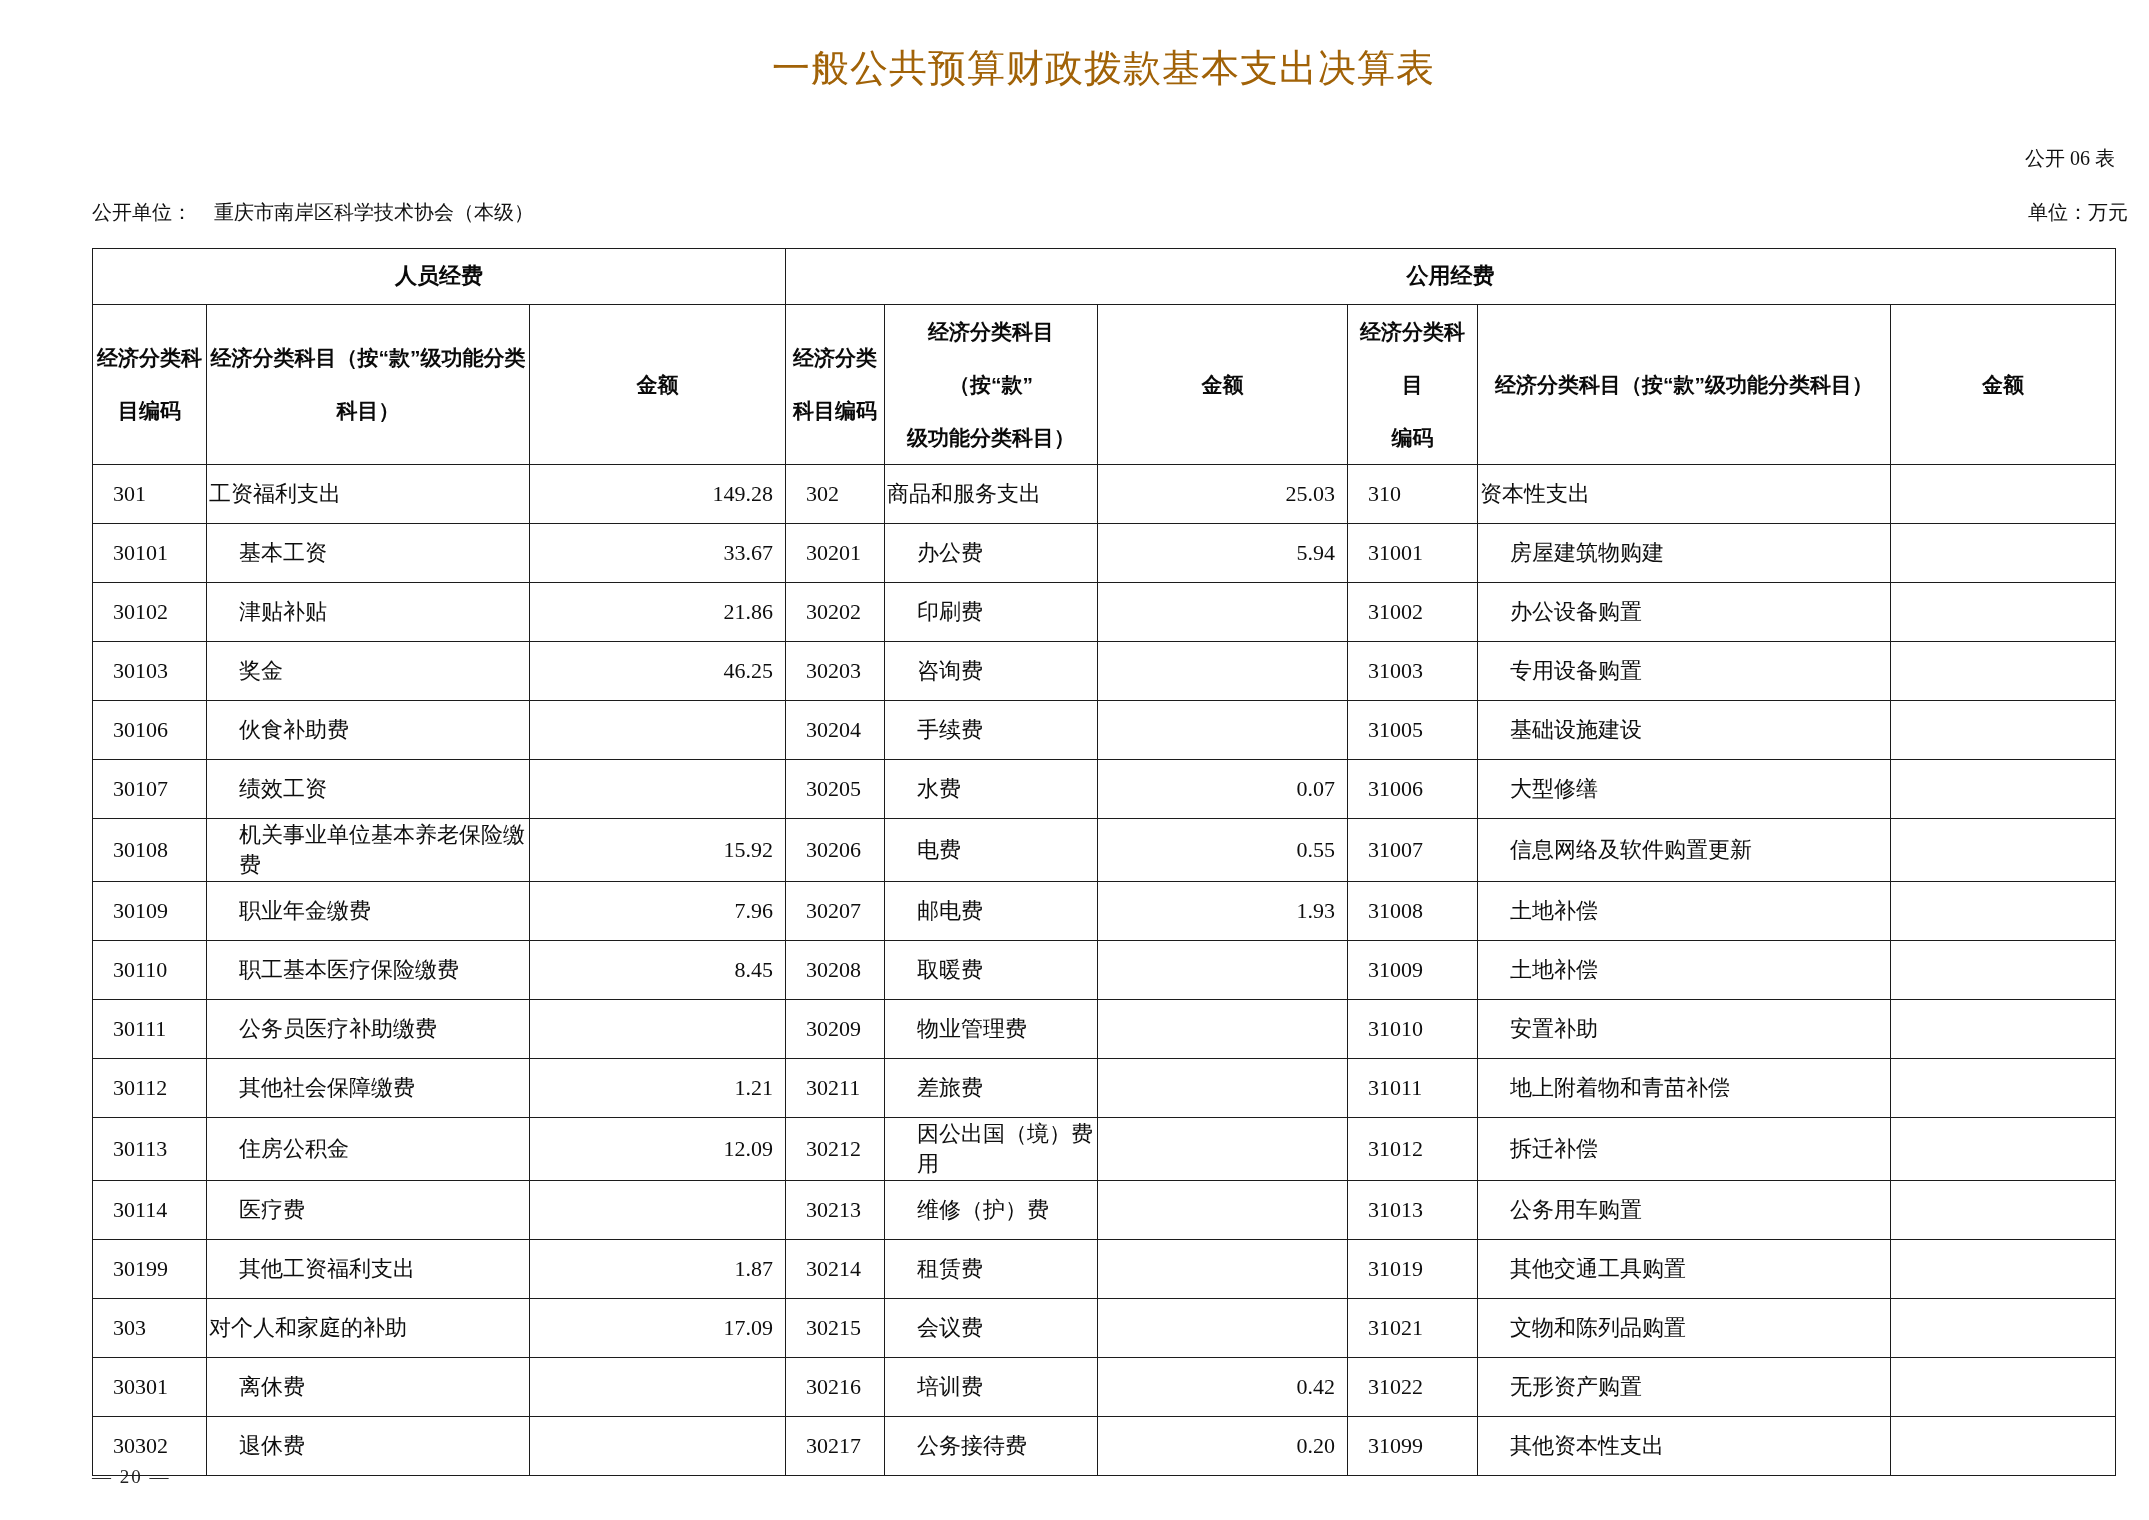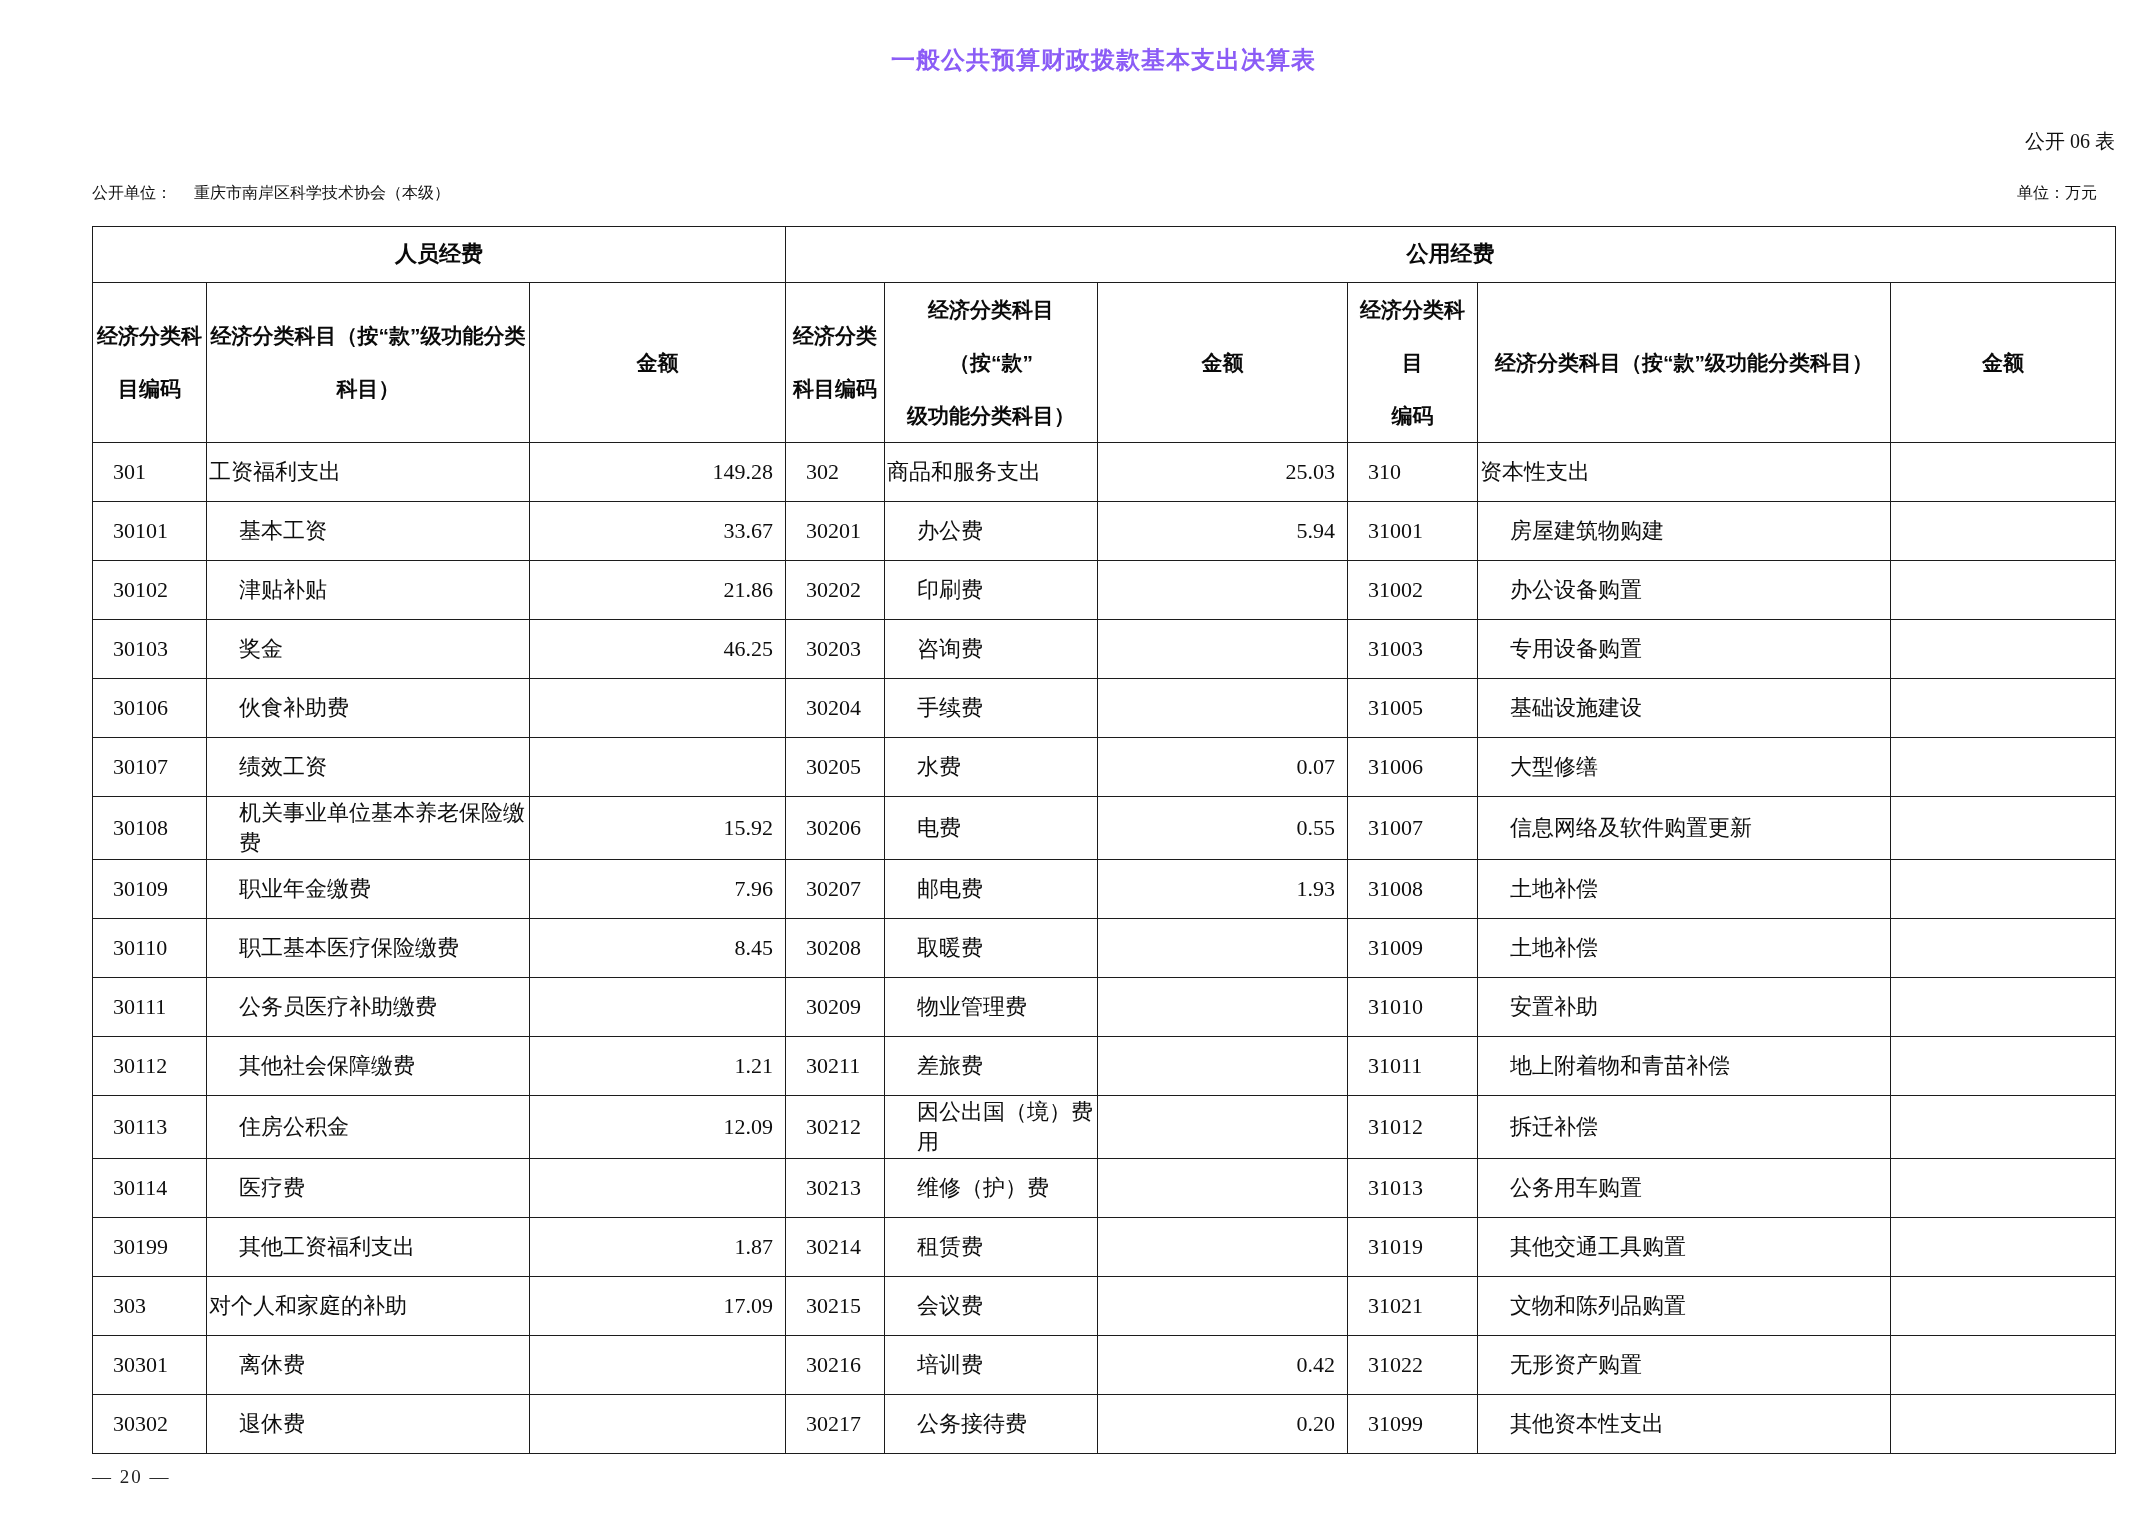--- a/index.html
+++ b/index.html
@@ -8,35 +8,35 @@
     width:2149px;height:1520px;
     background:#ffffff;
     color:#111111;
     overflow:hidden;
     font-family:"Liberation Serif","DejaVu Serif",serif;
   }
   .doc-title{
     margin:46px 34px 0 92px;
     text-align:center;
     font-family:"Liberation Sans","DejaVu Sans",sans-serif;
-    font-weight:bold;
-    font-size:24px;
+    font-weight:normal;
+    font-size:38px;
     line-height:1.2;
     letter-spacing:1px;
-    color:#8b5cf6;
+    color:#a16207;
   }
   .form-no-line{
     margin:54px 34px 0 92px;
     text-align:right;
     font-size:20px;
     line-height:1.2;
   }
   .meta-line{
-    margin:30px 52px 0 92px;
-    font-size:16px;
+    margin:30px 21px 0 92px;
+    font-size:20px;
     line-height:1.2;
     display:flex;
     justify-content:space-between;
   }
   .publisher-name{margin-left:22px;}
   table.budget{
     border-collapse:collapse;
     table-layout:fixed;
     width:2023px;
     margin:24px 0 0 92px;

